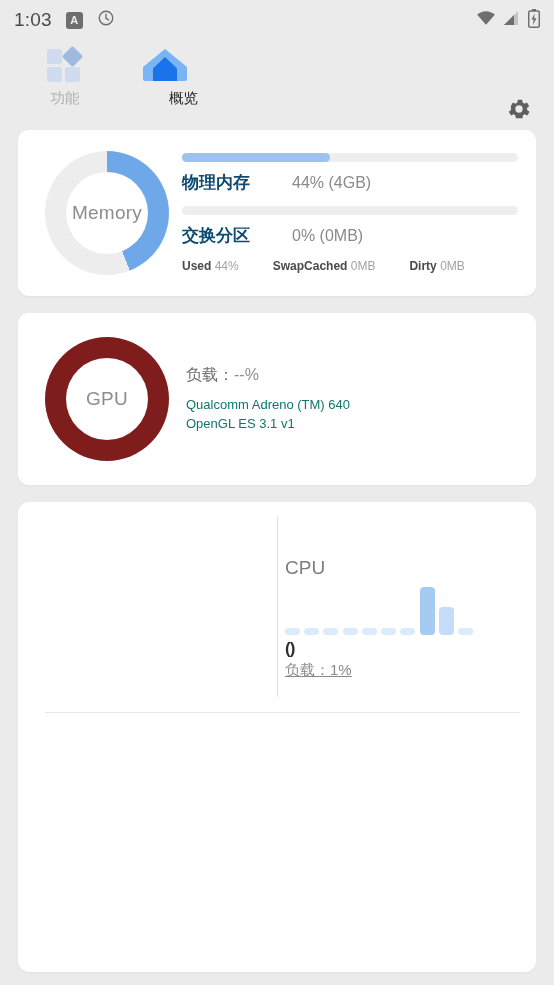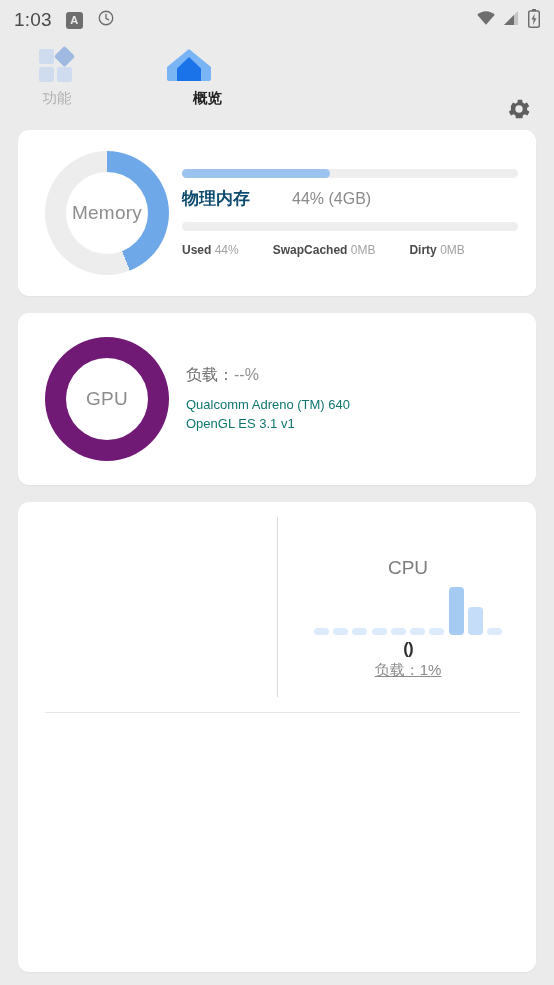--- a/index.html
+++ b/index.html
@@ -17,30 +17,29 @@
   .sb-time{ font-size:19px; color:#4a4a4a; letter-spacing:.2px; }
   .sb-left{ display:flex; align-items:center; gap:14px; }
   .sb-right{ margin-left:auto; display:flex; align-items:center; gap:7px; }
   .icon-a{
     width:17px; height:17px; border-radius:3px; background:#6e6e6e;
     color:#ebebeb; font-size:11px; font-weight:bold;
     display:flex; align-items:center; justify-content:center;
   }
   
   .navbar{
-    height:90px; display:flex; align-items:flex-start; padding:8px 18px 0 18px;
+    height:90px; display:flex; align-items:flex-start; padding:8px 18px 0 26px;
     position:relative;
-    gap:32px;
   }
   .tab{
     width:78px; display:flex; flex-direction:column; align-items:center; gap:7px;
     cursor:pointer;
   }
   .tab-label{ font-size:14.5px; }
-  .tab-label.active{ color:#222; font-weight:bold;margin-left:37px; }
+  .tab-label.active{ color:#222; font-weight:normal;margin-left:37px; }
   .tab-label.inactive{ color:#b0b0b0; }
   .fn-icon{ width:36px; height:34px; position:relative; }
   .fn-sq{ position:absolute; width:15px; height:15px; border-radius:2px; background:#cfdcf0; }
   .fn-sq.a{ left:0; top:1px; }
   .fn-sq.b{ left:0; top:19px; }
   .fn-sq.c{ left:18px; top:19px; }
   .fn-dia{
     position:absolute; left:18px; top:1px; width:15px; height:15px;
     background:#9fb9e0; transform:rotate(45deg); border-radius:2px;
   }
@@ -83,22 +82,22 @@
   .gpu-load .v{ color:#8f8f8f; }
   .gpu-sub{ font-size:13px; color:#0f766e; line-height:1.45; }
 
   .cpu-divider{
     position:absolute; left:259px; top:15px; width:1px; height:180px; background:#dcdcdc;
   }
   .cpu-sep{
     position:absolute; left:27px; top:210px; width:475px; height:1px; background:#e6e6e6;
   }
   .cpu-block{
-    position:absolute; left:280px; top:55px; width:220px;
-    display:flex; flex-direction:column; align-items:center;
+    position:absolute; left:267px; top:55px; width:220px;
+    display:flex; flex-direction:column; align-items:flex-start;
   }
   .cpu-title{ font-size:19px; color:#7d7d7d; margin-bottom:6px; }
   .cpu-bars{
     width:188px; height:50px; display:flex; align-items:flex-end;
     justify-content:space-between;
   }
   .cpu-bar{ width:15px; border-radius:4px; }
   .cpu-core{ font-size:17px; font-weight:bold; color:#2e2e2e; margin-top:4px; letter-spacing:-1px; }
   .cpu-load{ font-size:15px; color:#8a8a8a; margin-top:2px;text-decoration:underline; }
 </style>
@@ -182,20 +181,24 @@
     <div class="bar-track">
       <div class="bar-fill" id="mem-bar-0" style="width: 44%;"></div>
     </div>
     <div class="mem-row">
       <span class="mem-name">物理内存</span>
       <span class="mem-val">44% (4GB)</span>
     </div>
 
     <div class="bar-track">
       <div class="bar-fill" id="mem-bar-1" style="width: 0%;"></div>
+    </div>
+    <div class="mem-row">
+      <span class="mem-name">交换分区</span>
+      <span class="mem-val">0% (0MB)</span>
     </div>
 
     <div class="stats-row">
       <span class="stat">
         <span class="stat-k">Used</span>
         <span class="stat-v">44%</span>
       </span>
       <span class="stat">
         <span class="stat-k">SwapCached</span>
         <span class="stat-v">0MB</span>
@@ -203,21 +206,21 @@
       <span class="stat" style="margin-right:0">
         <span class="stat-k">Dirty</span>
         <span class="stat-v">0MB</span>
       </span>
     </div>
   </div>
 </div>
 
 <div class="card card-gpu">
   <div class="donut-wrap">
-    <div class="donut" style="background:#701a75;">
+    <div class="donut" style="background:#7f1d1d;">
       <div class="donut-hole">
         <span class="donut-label">GPU</span>
       </div>
     </div>
   </div>
   <div class="gpu-right">
     <div class="gpu-load">
       <span>负载：</span><span class="v">--%</span>
     </div>
     <div class="gpu-sub">Qualcomm Adreno (TM) 640</div>

